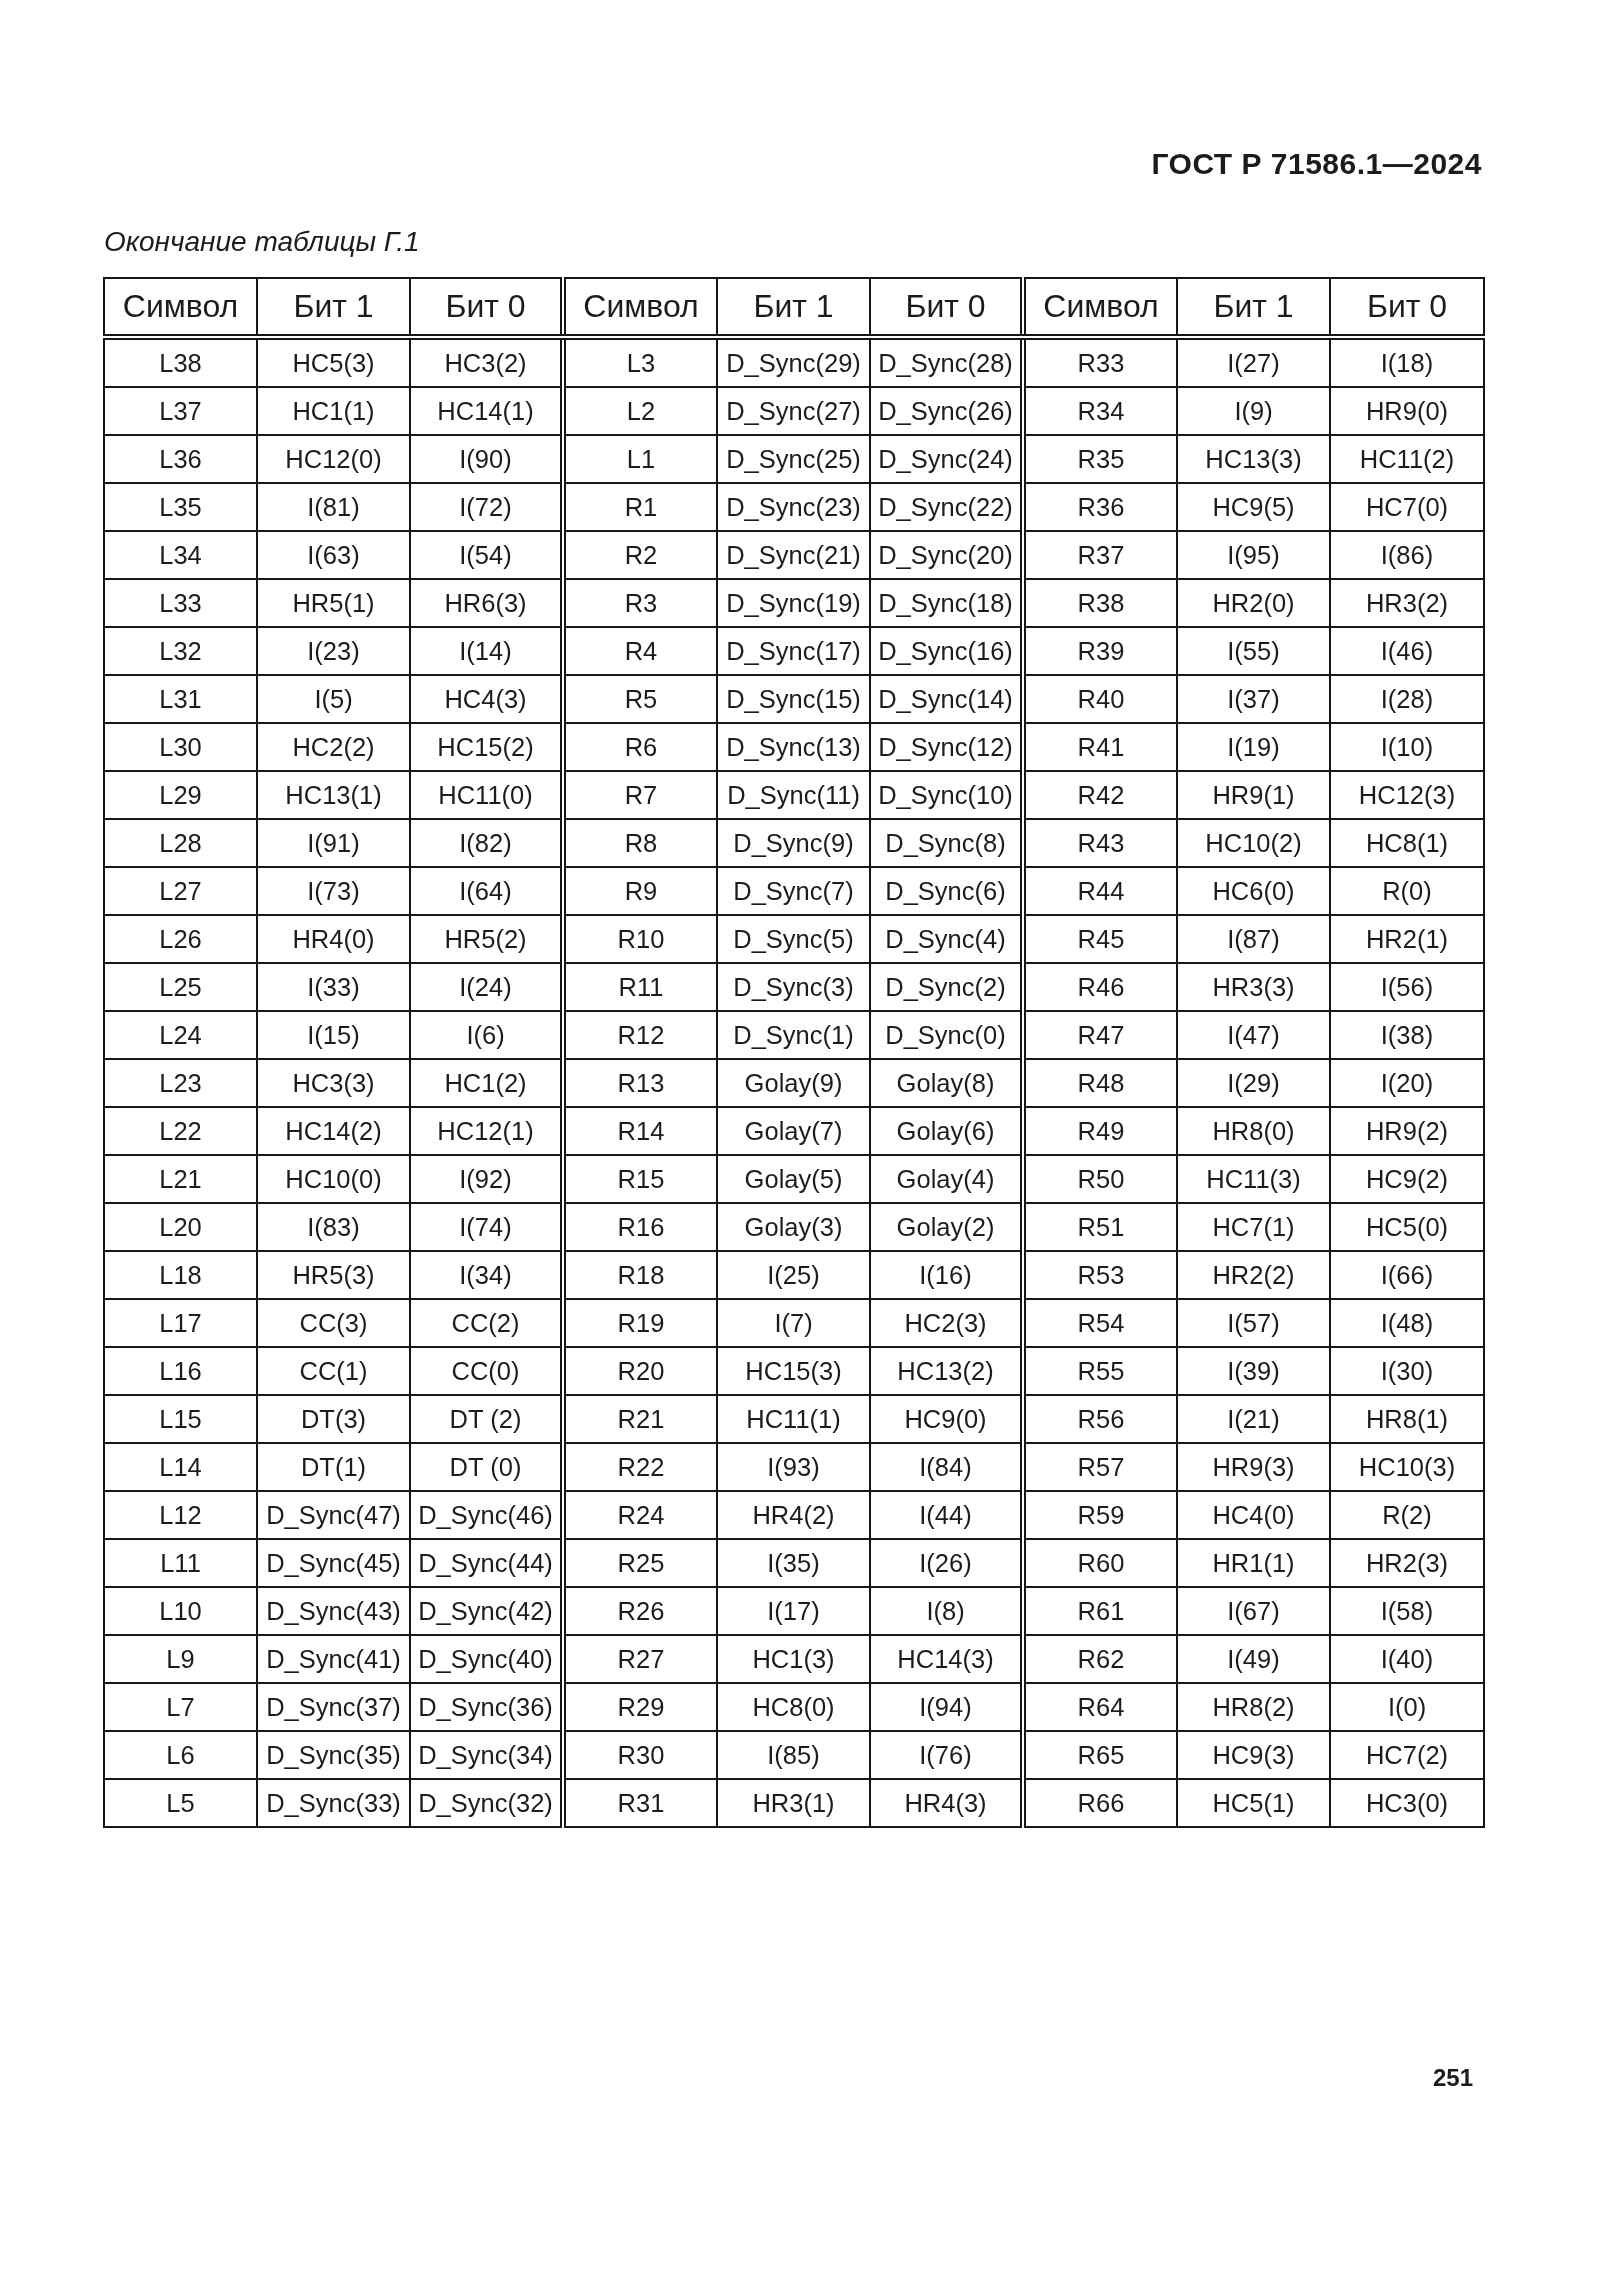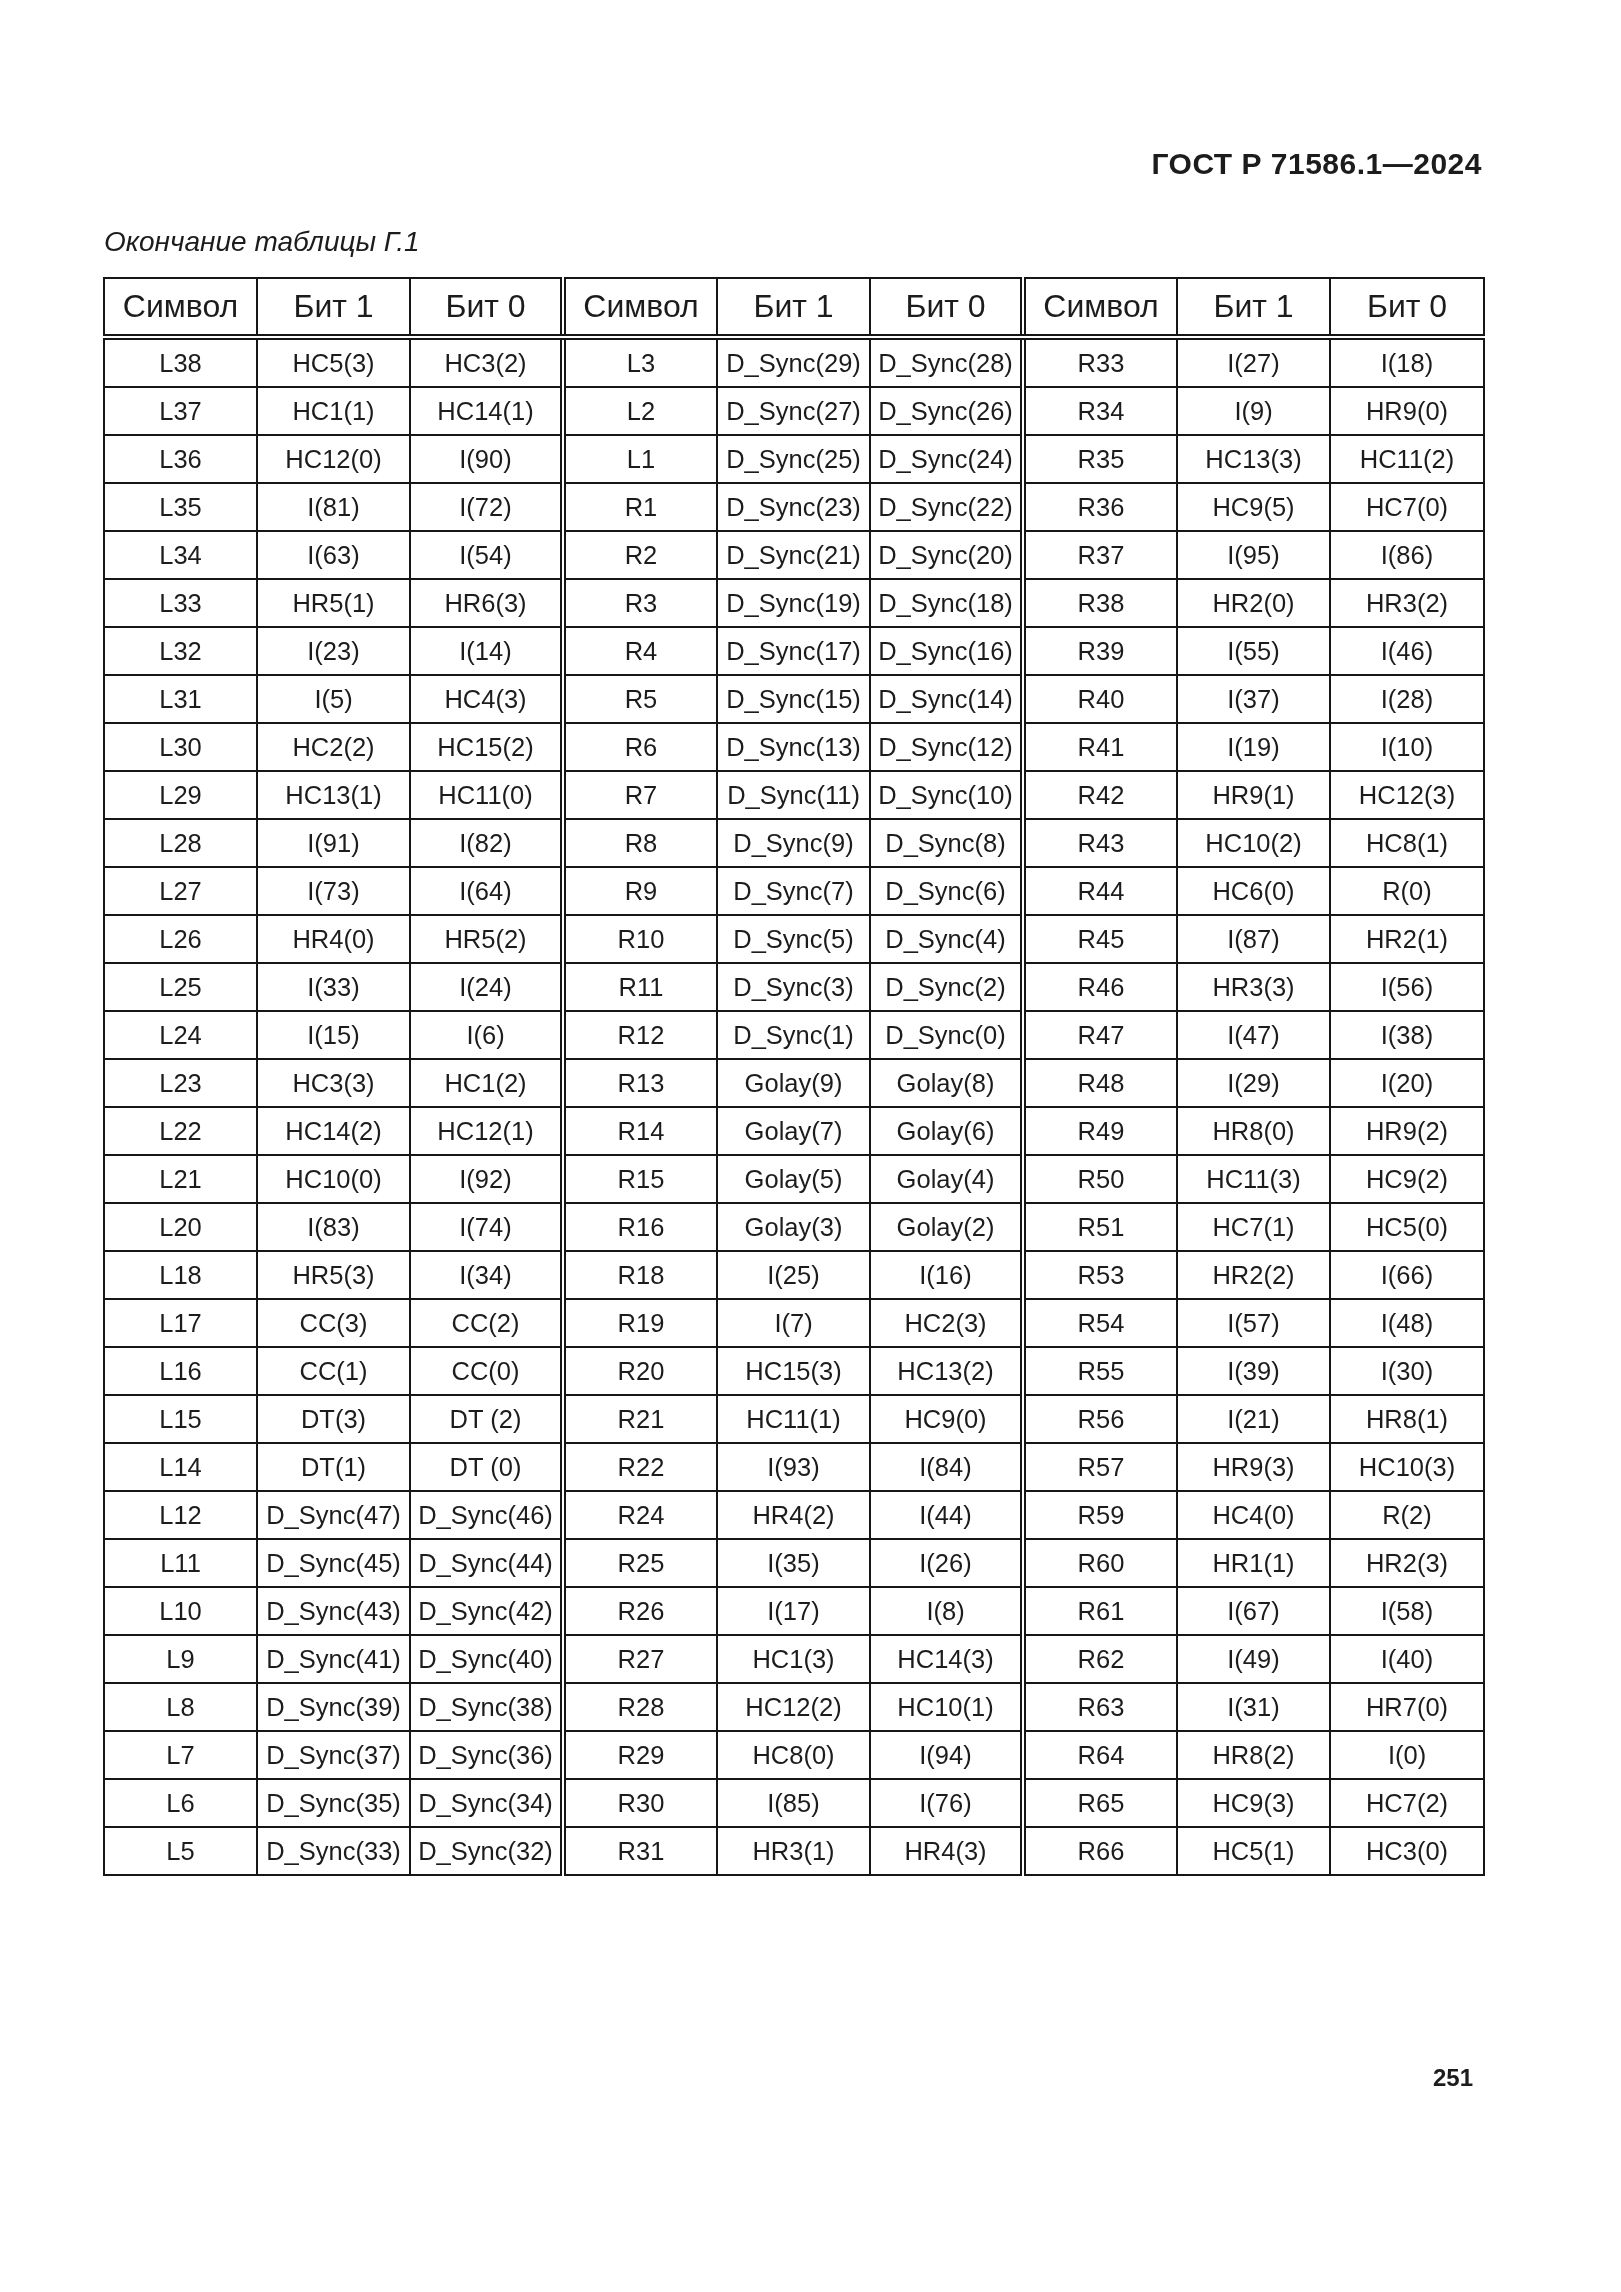--- a/index.html
+++ b/index.html
@@ -414,31 +414,20 @@
           <td>D_Sync(41)</td>
           <td>D_Sync(40)</td>
           <td class="grp">R27</td>
           <td>HC1(3)</td>
           <td>HC14(3)</td>
           <td class="grp">R62</td>
           <td>I(49)</td>
           <td>I(40)</td>
         </tr>
         <tr>
-          <td>L8</td>
-          <td>D_Sync(39)</td>
-          <td>D_Sync(38)</td>
-          <td class="grp">R28</td>
-          <td>HC12(2)</td>
-          <td>HC10(1)</td>
-          <td class="grp">R63</td>
-          <td>I(31)</td>
-          <td>HR7(0)</td>
-        </tr>
-        <tr>
           <td>L7</td>
           <td>D_Sync(37)</td>
           <td>D_Sync(36)</td>
           <td class="grp">R29</td>
           <td>HC8(0)</td>
           <td>I(94)</td>
           <td class="grp">R64</td>
           <td>HR8(2)</td>
           <td>I(0)</td>
         </tr>

